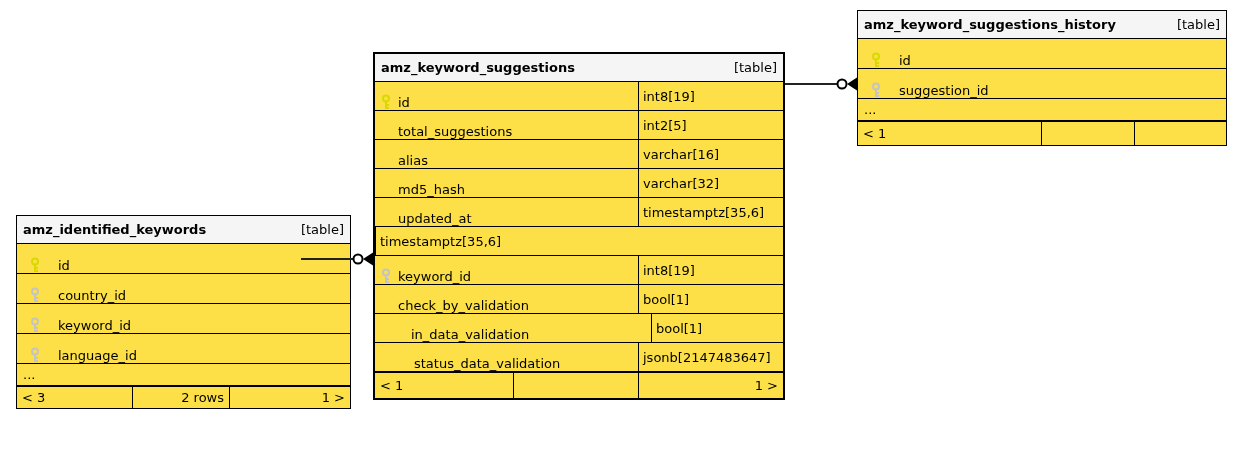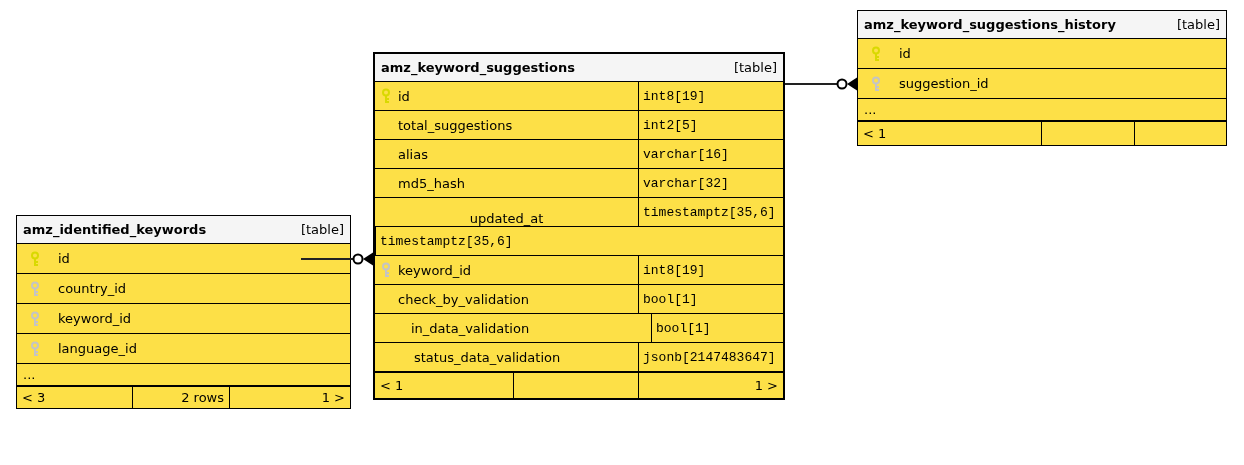--- a/index.html
+++ b/index.html
@@ -8,25 +8,25 @@
     font-family:"DejaVu Sans","Liberation Sans",sans-serif;font-size:13px;color:#000;
   }
   .tbl{position:absolute;background:#fde047;border:1px solid #000;box-sizing:border-box;}
   .tbl.main{border:2px solid #000;}
   .hdr{
     background:#f5f5f5;display:flex;justify-content:space-between;align-items:center;
     padding:0 6px;border-bottom:1px solid #000;box-sizing:border-box;
   }
   .tname{font-weight:bold;white-space:nowrap;}
   .badge{font-weight:normal;white-space:nowrap;padding-left:10px;}
-  .row{display:flex;align-items:center;border-bottom:1px solid #000;box-sizing:border-box;}
+  .row{display:flex;align-items:flex-end;border-bottom:1px solid #000;box-sizing:border-box;}
   .row:last-child,.frow:last-child{border-bottom:none;}
   .namecell{display:flex;align-items:center;box-sizing:border-box;overflow:hidden;white-space:nowrap;}
   .typecell{flex:1;border-left:1px solid #000;box-sizing:border-box;padding-left:4px;
-    display:flex;align-items:center;white-space:nowrap;overflow:hidden;align-self:stretch;font-family:Liberation Mono, monospace;}
+    display:flex;align-items:center;white-space:nowrap;overflow:hidden;align-self:stretch;}
   .keyslot{width:12px;height:16px;flex:0 0 12px;}
   .side .keyslot{margin-left:12px;margin-right:17px;}
   .main .keyslot{margin-left:5px;margin-right:6px;}
   .ellipsisrow{display:flex;align-items:center;padding-left:6px;border-bottom:1px solid #000;box-sizing:border-box;}
   .frow{display:flex;box-sizing:border-box;}
   .fcell{box-sizing:border-box;display:flex;align-items:center;padding:0 5px;overflow:hidden;white-space:nowrap;}
   .fcell + .fcell{border-left:1px solid #000;}
   .fcell.r{justify-content:flex-end;}
   .key-primary{stroke:#d9d900;}
   .key-foreign{stroke:#c4c4c4;}
@@ -128,21 +128,21 @@
 
     <div class="row h29">
       <div class="namecell" style="width:263px;">
         <span class="keyslot"></span>
         <span>md5_hash</span>
       </div>
       <div class="typecell">varchar[32]</div>
     </div>
 
     <div class="row h29">
-      <div class="namecell" style="width:263px;flex-direction:column;">
+      <div class="namecell" style="width:263px;">
         <span class="keyslot"></span>
         <span>updated_at</span>
       </div>
       <div class="typecell">timestamptz[35,6]</div>
     </div>
 
     <div class="row h29">
       <div class="typecell">timestamptz[35,6]</div>
     </div>
 

